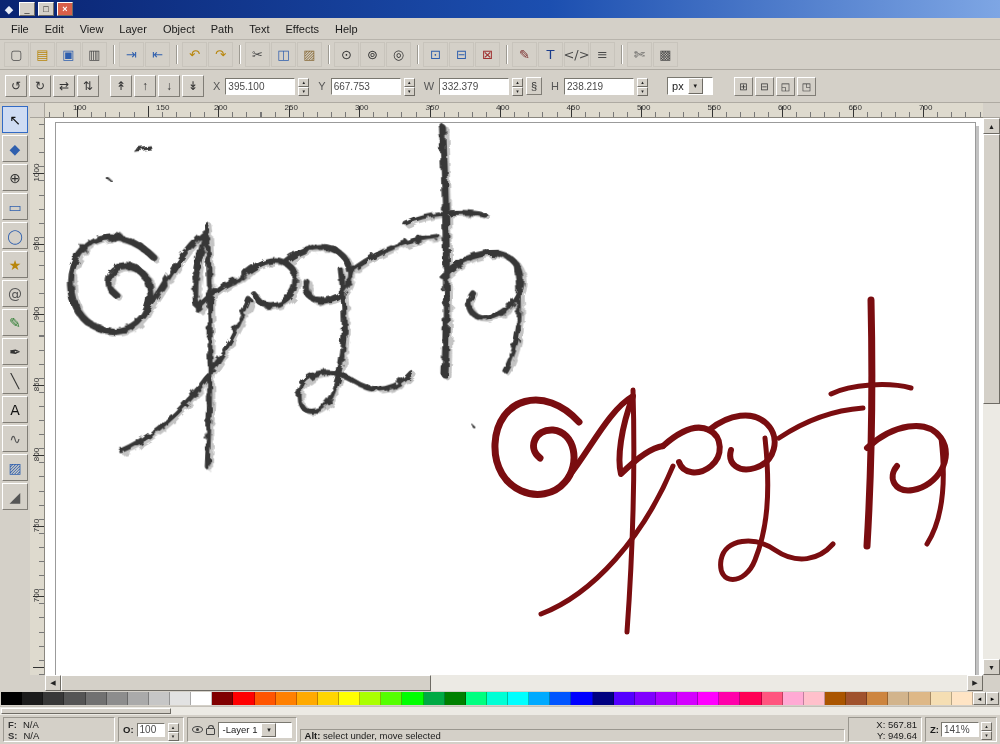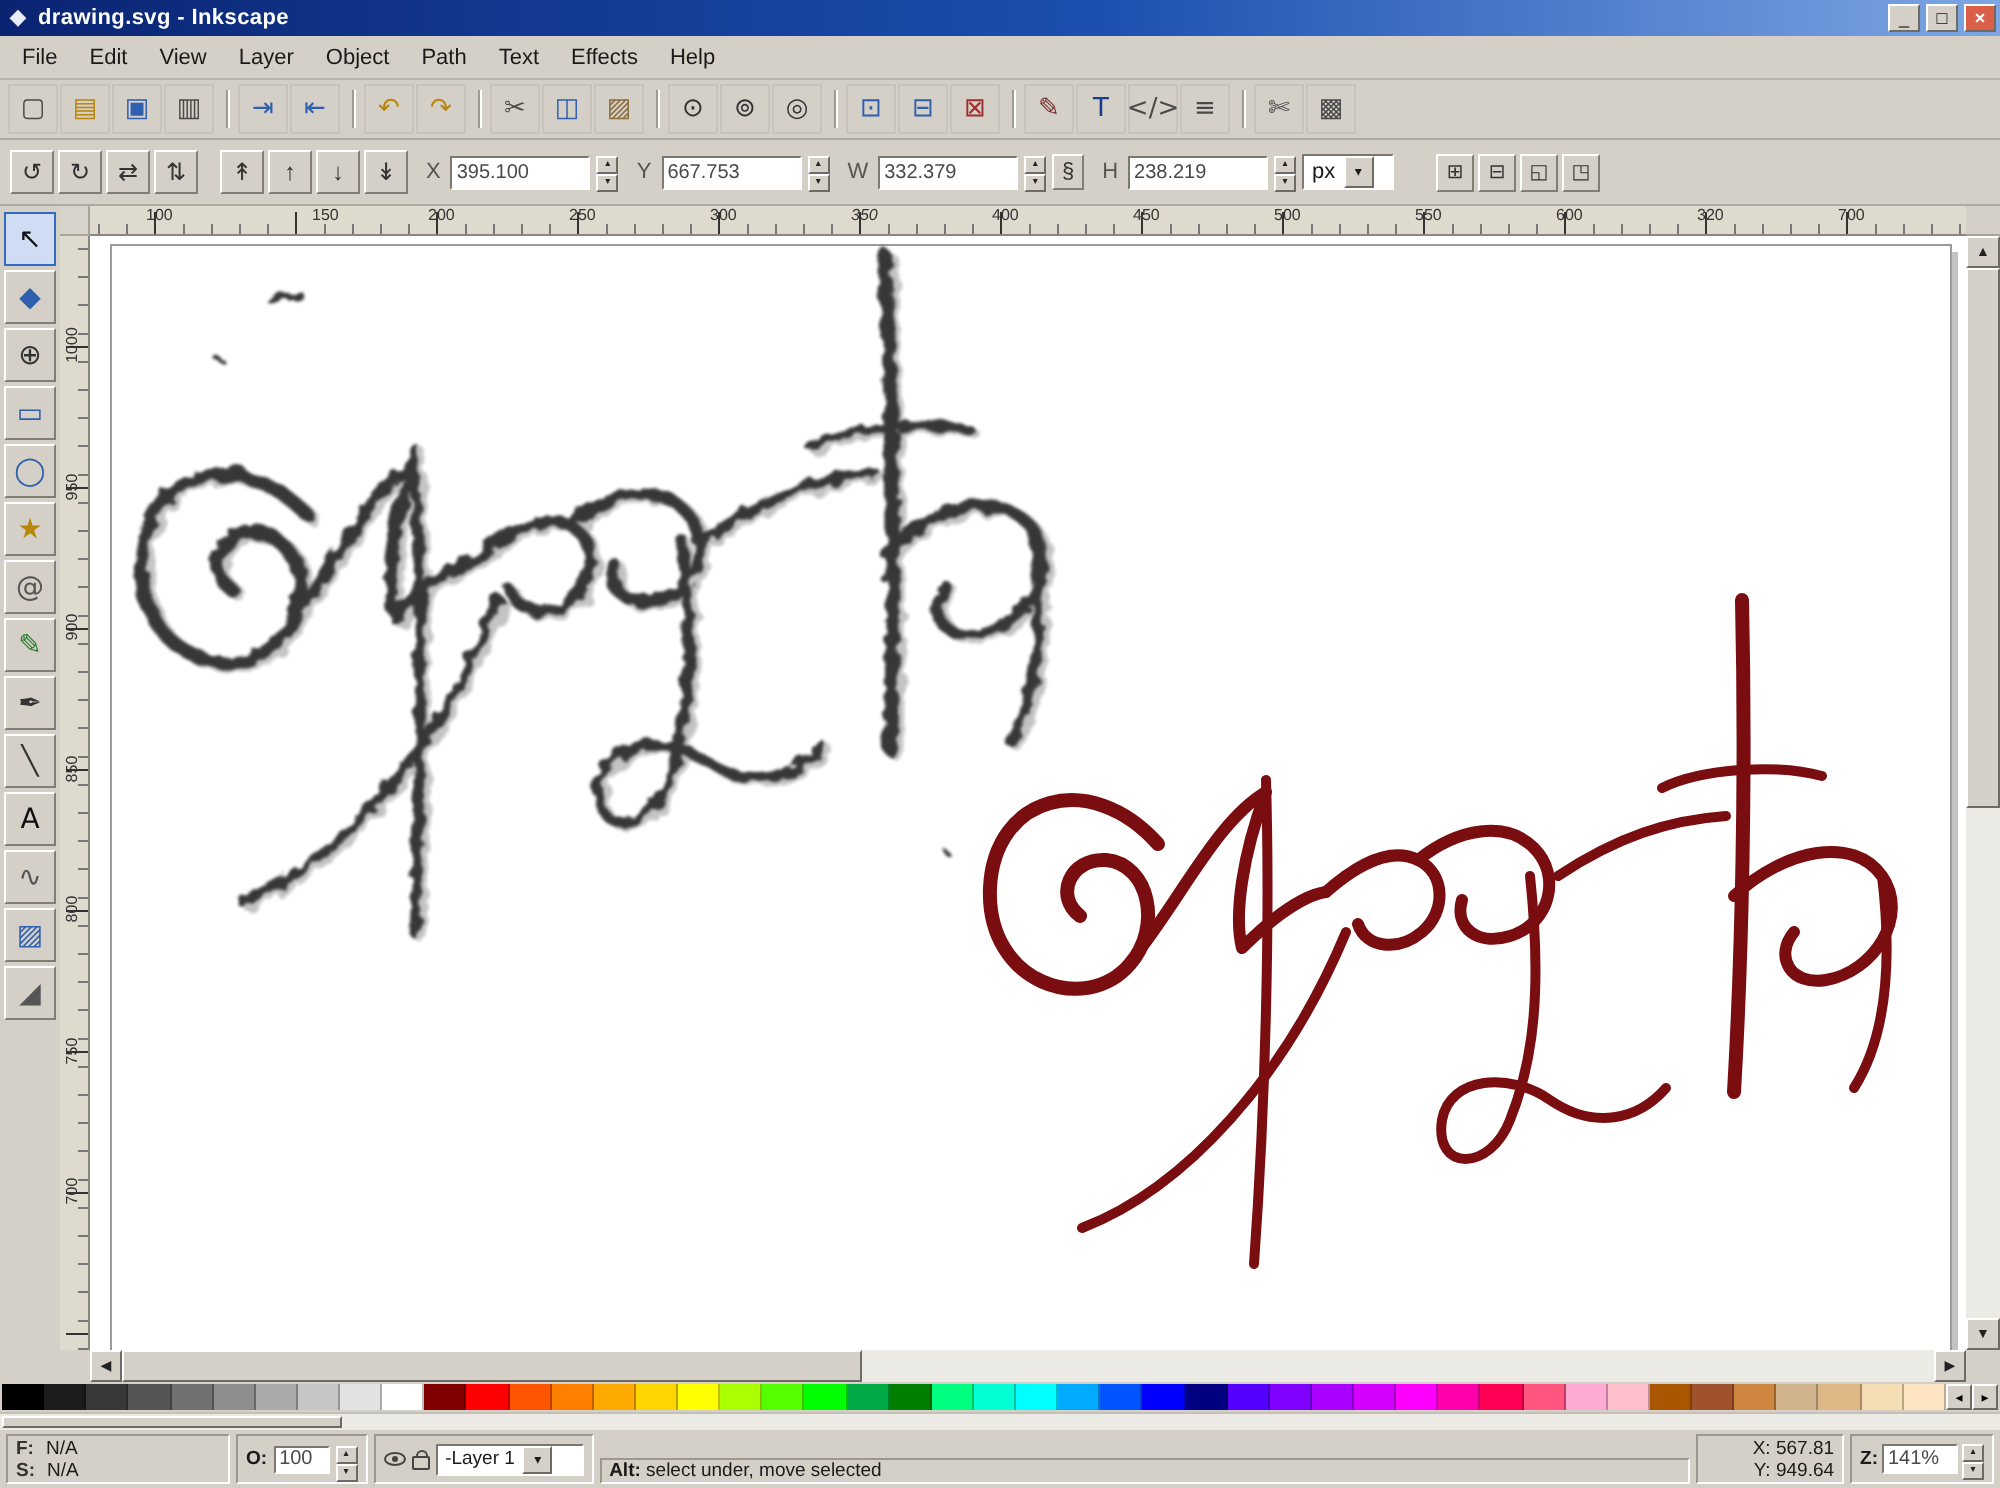--- a/index.html
+++ b/index.html
@@ -120,21 +120,20 @@
   .msg { flex:1;margin-top:12px; }
   .msg b { font-weight:bold; }
   .coords { flex-direction:column; align-items:flex-end; gap:0; width:74px; line-height:11px; justify-content:center; }
   .zoombox { gap:2px; }
 </style>
 </head>
 <body>
 
 <div class="titlebar">
   <span class="wicon">◆</span>
-  <span class="wtitle">drawing.svg - Inkscape</span>
   <button class="wbtn">_</button>
   <button class="wbtn">□</button>
   <button class="wbtn close">×</button>
 </div>
 
 <div class="menubar">
 
 <span class="mi">File</span>
     <span class="mi">Edit</span>
     <span class="mi">View</span>
@@ -276,21 +275,21 @@
       <span>§</span>
     </button>
 
   <span class="flabel">H</span>
   <input class="num w54" value="238.219" style="">
   <span class="spin">
       <b>▴</b>
       <b>▾</b>
     </span>
 
-  <span class="combo" style="margin-left:0;width:46px">
+  <span class="combo" style="margin-left:16px;width:46px">
     <span>px</span>
     <b class="dd">▾</b>
   </span>
 
   <span class="toggles">
 
   <button class="sbtn" style="width:19px;height:19px;font-size:10px">
         <span>⊞</span>
       </button>
       <button class="sbtn" style="width:19px;height:19px;font-size:10px">
@@ -362,21 +361,21 @@
           <span style="left: 111px;">150</span>
           <span style="left: 169px;">200</span>
           <span style="left: 239.5px;">250</span>
           <span style="left: 310px;">300</span>
           <span style="left: 380.5px; font-style: italic;">350</span>
           <span style="left: 451px;">400</span>
           <span style="left: 521.5px;">450</span>
           <span style="left: 592px;">500</span>
           <span style="left: 662.5px;">550</span>
           <span style="left: 733px;">600</span>
-          <span style="left: 803.5px;">320</span>
+          <span style="left: 803.5px;">650</span>
           <span style="left: 874px;">700</span>
         </div>
       <div class="rcornerR"></div>
     </div>
 
     <div class="centerrow">
       <div class="vruler">
 
       <span style="top: 50px;">1000</span>
           <span style="top: 120.5px;">950</span>

